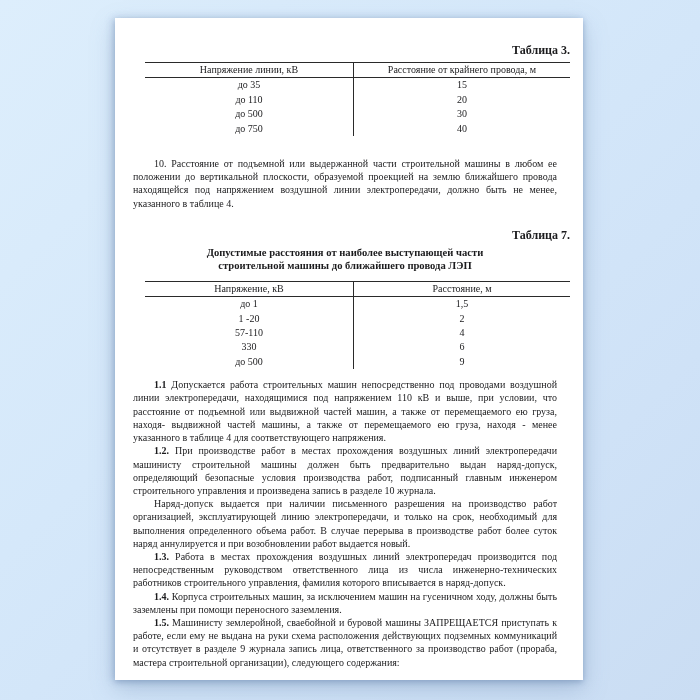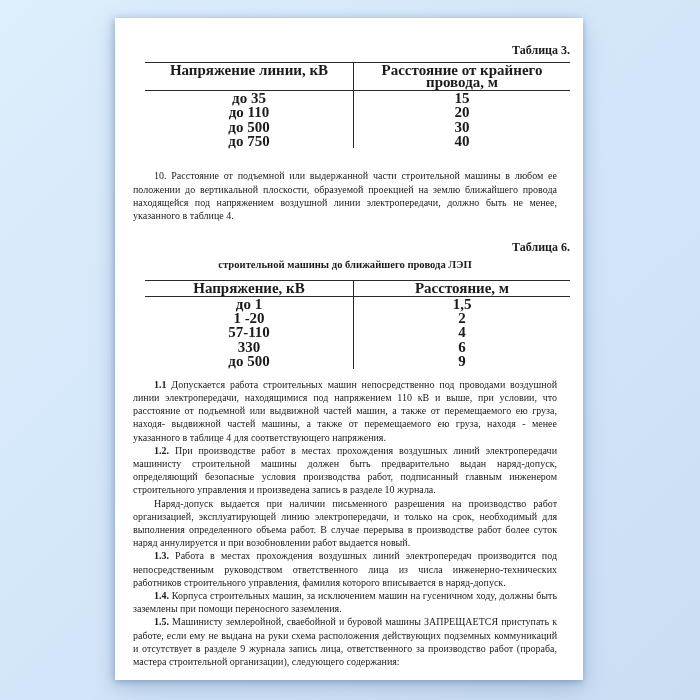--- a/index.html
+++ b/index.html
@@ -47,22 +47,22 @@
     margin: 0 13px 9px 0;
   }
   table.tbl {
     width: 425px;
     margin-left: 12px;
     border-collapse: collapse;
     border-top: 1.4px solid #2a2a2a;
     table-layout: fixed;
   }
   table.tbl th, table.tbl td {
-    font-weight: bold;
-    font-size: 15px;
+    font-weight: normal;
+    font-size: 10px;
     line-height: 12.4px;
     text-align: center;
     padding: 1px 2px;
     vertical-align: top;
   }
   table.tbl th { border-bottom: 1px solid #2a2a2a; }
   table.tbl .c1 { width: 48%; border-right: 1px solid #2a2a2a; }
   .para {
     font-size: 10px;
     line-height: 13.2px;
@@ -104,23 +104,24 @@
           </tr>
           <tr>
             <td class="c1">до 750</td>
             <td>40</td>
           </tr>
         </tbody>
     </table>
 
     <p class="para p10">10. Расстояние от подъемной или выдержанной части строительной машины в любом ее положении до вертикальной плоскости, образуемой проекцией на землю ближайшего провода находящейся под напряжением воздушной линии электропередачи, должно быть не менее, указанного в таблице 4.</p>
 
-    <div class="tbl-label t4-label">Таблица 6.</div>
+    <div class="tbl-label t4-label">Таблица 7.</div>
 
     <div class="tbl-title">
+      <div>Допустимые расстояния от наиболее выступающей части</div>
       <div>строительной машины до ближайшего провода ЛЭП</div>
     </div>
 
     <table class="tbl">
       <thead>
         <tr>
           <th class="c1">Напряжение, кВ</th>
           <th>Расстояние, м</th>
         </tr>
       </thead>

